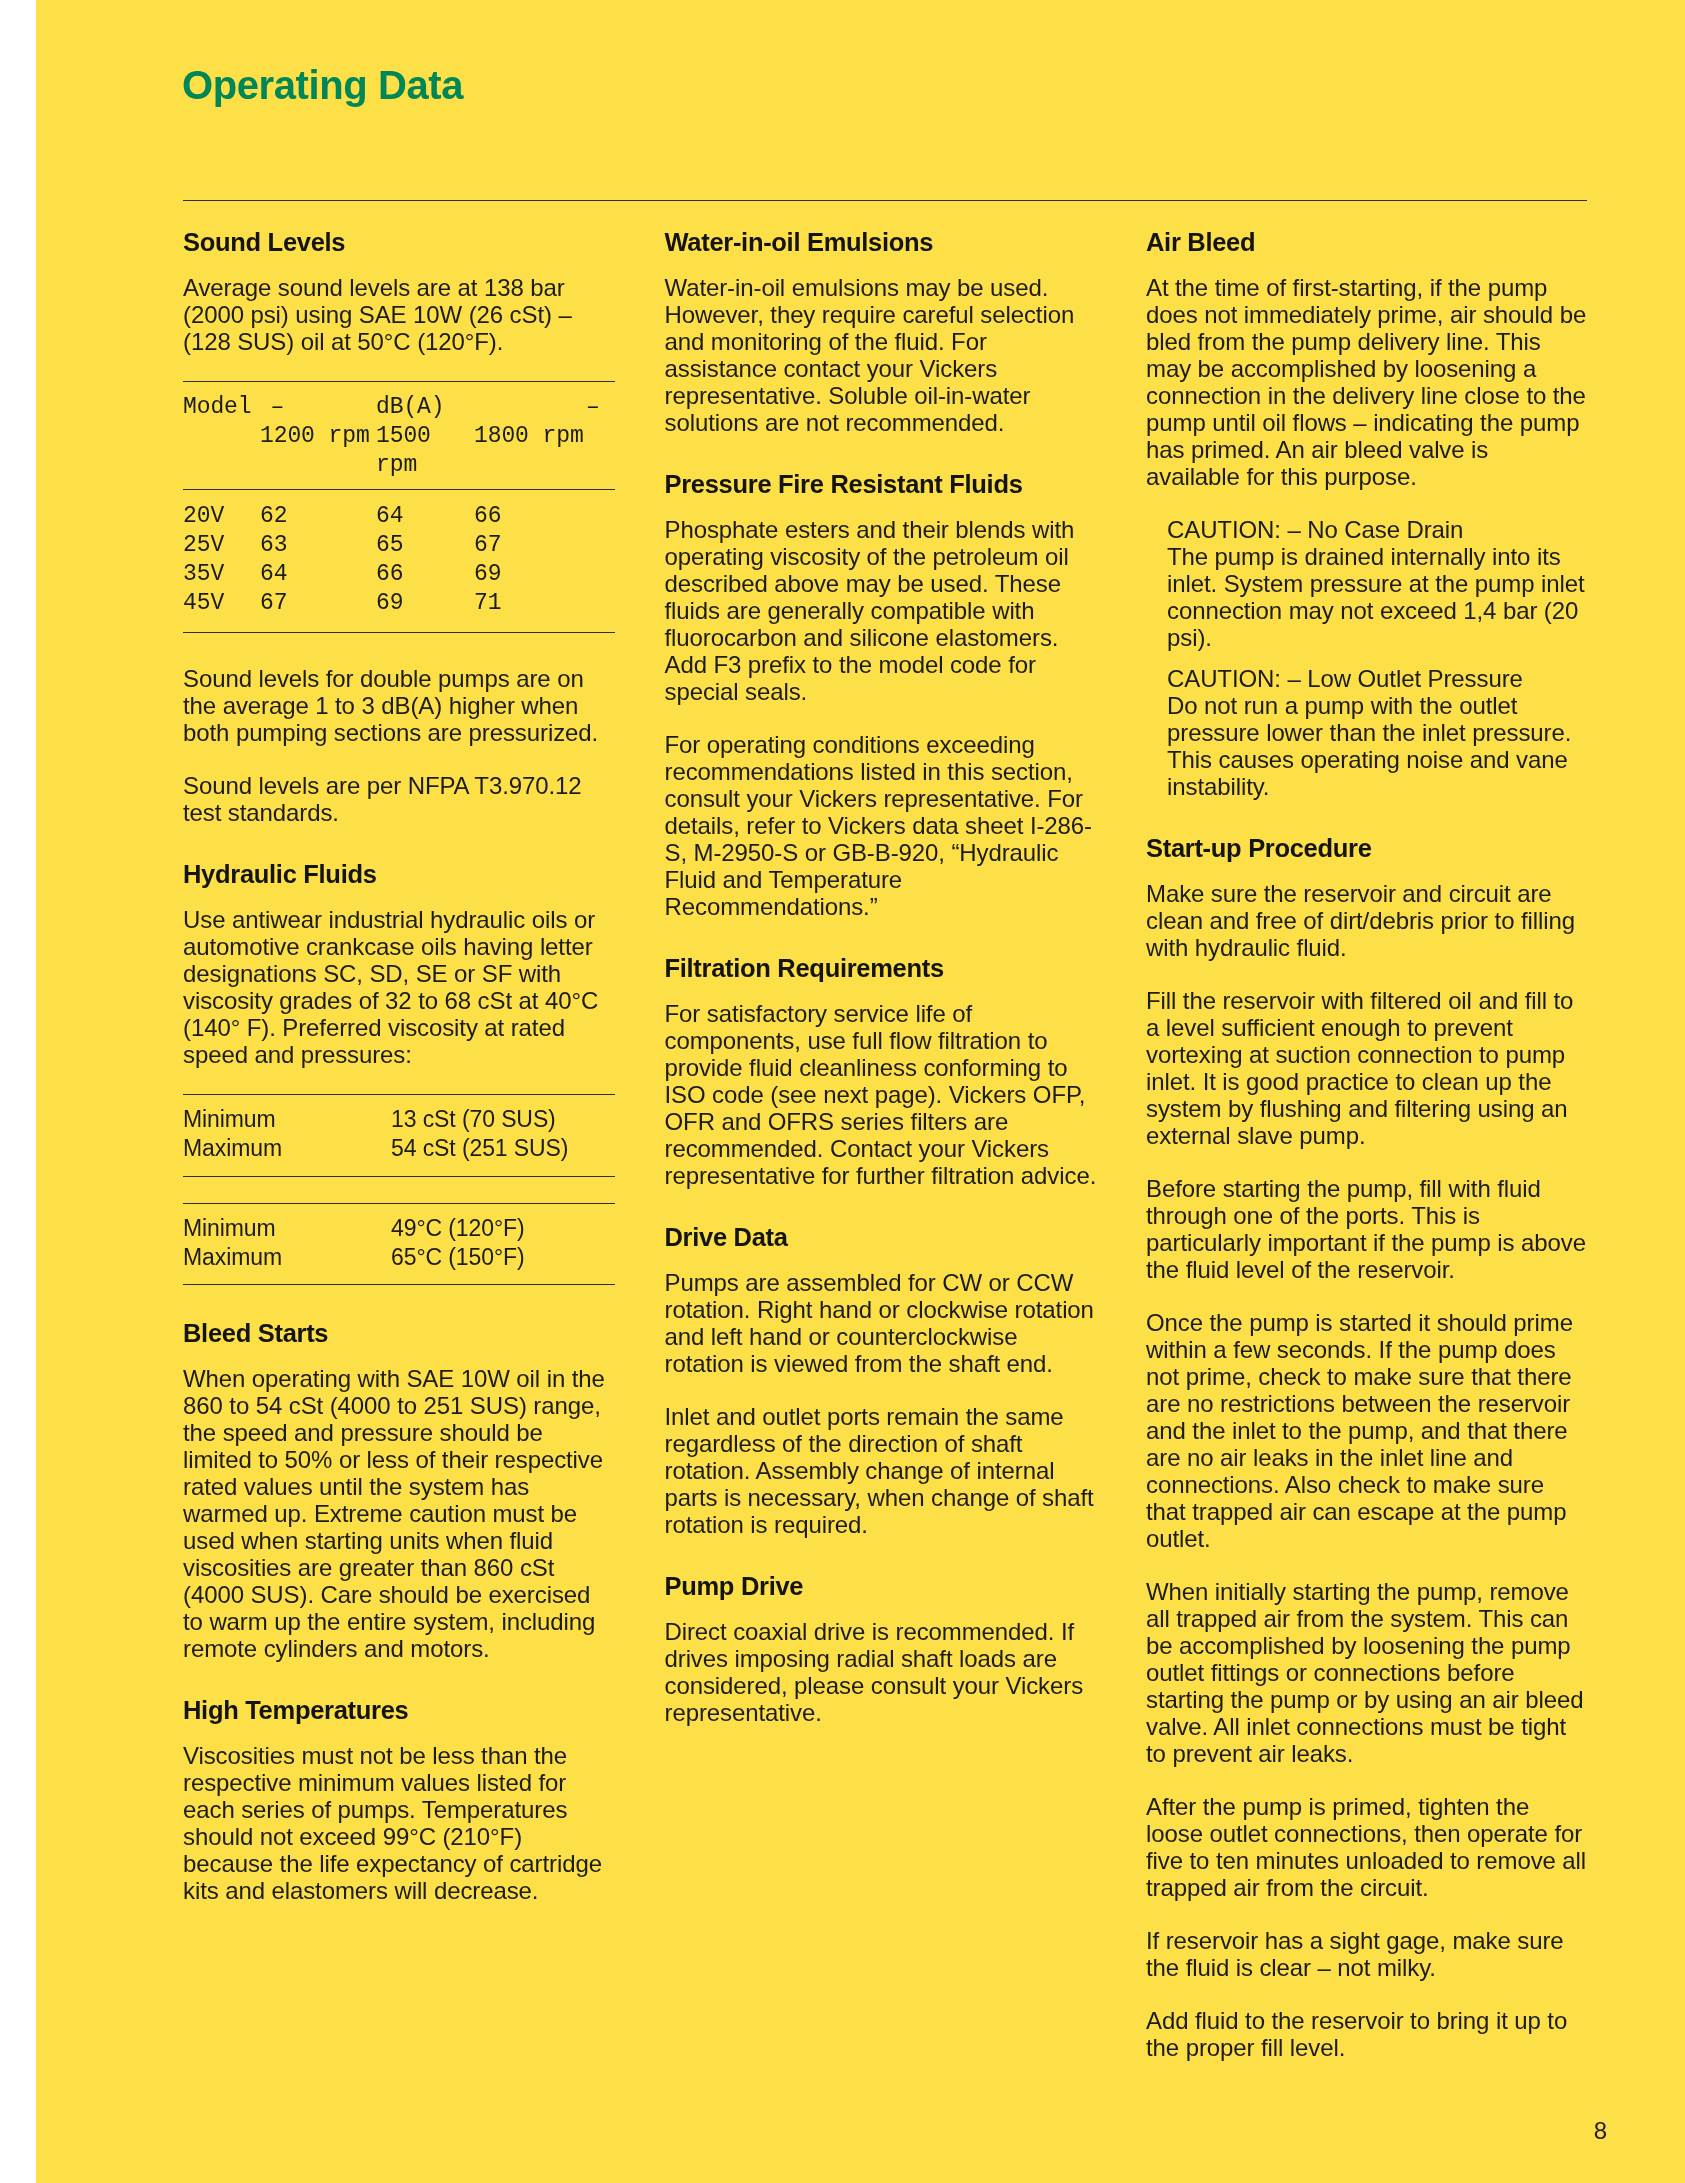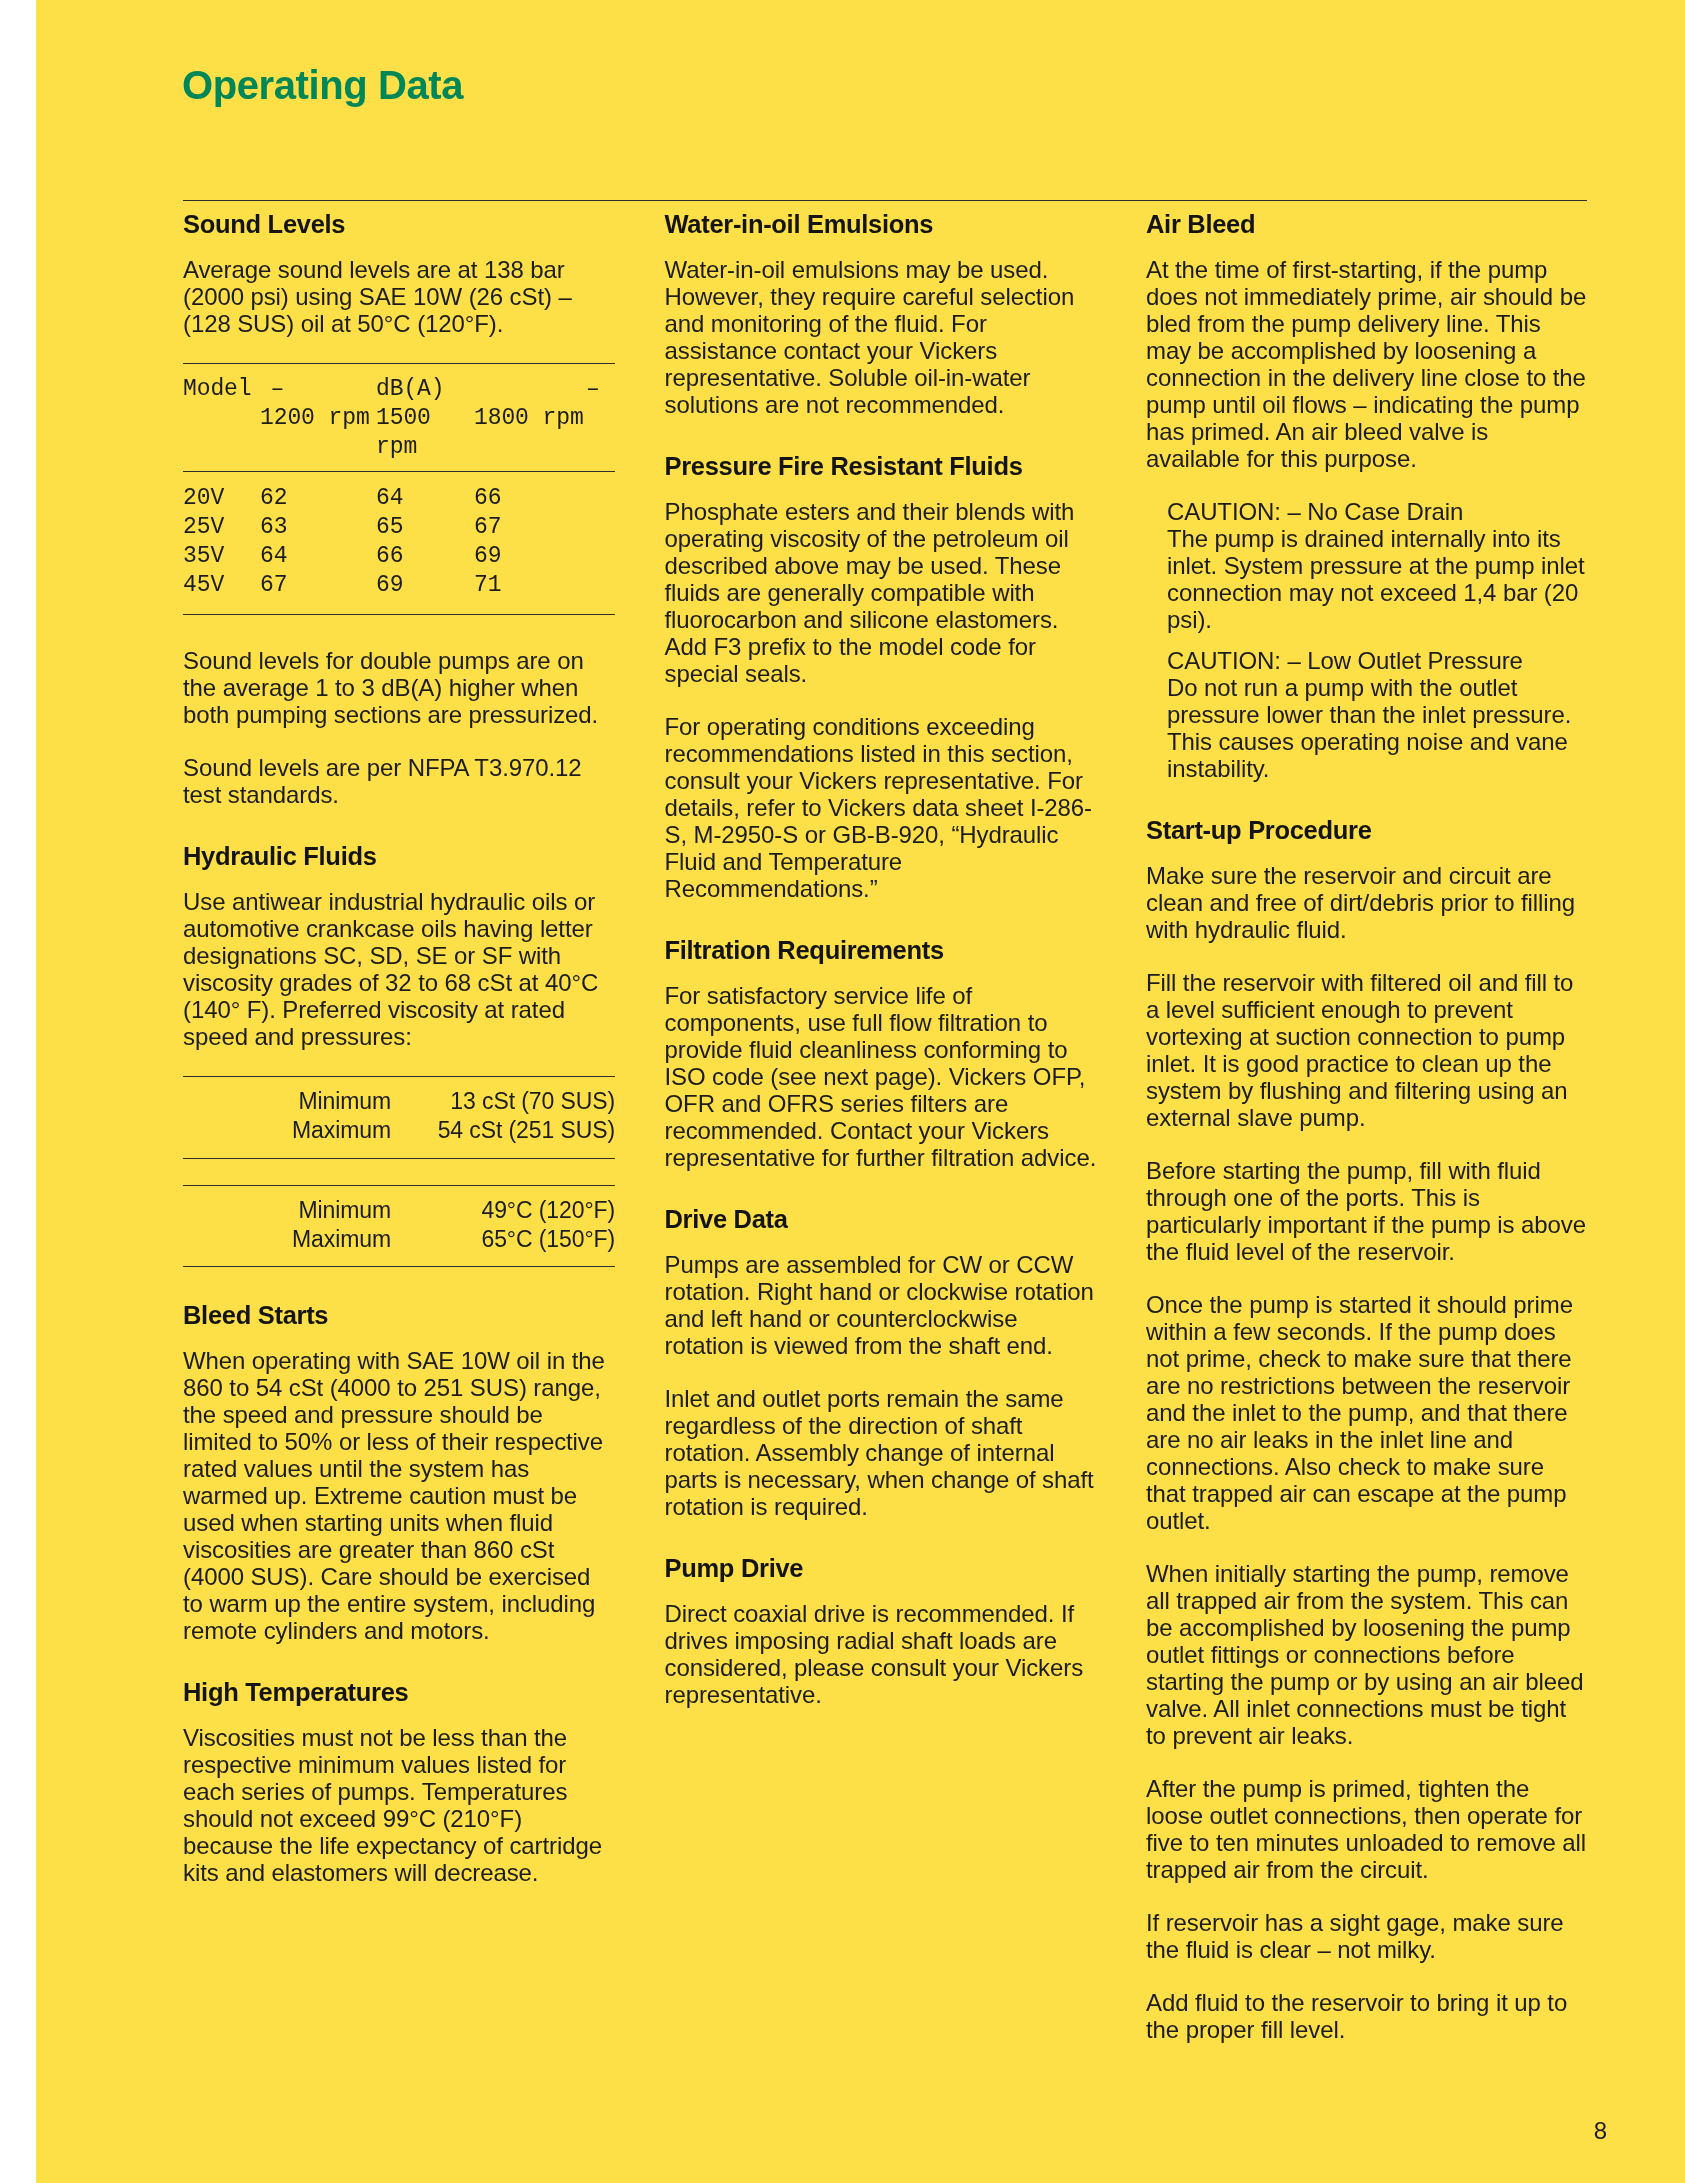--- a/index.html
+++ b/index.html
@@ -14,21 +14,21 @@
   .doc-title {
     position: absolute; left: 146px; top: 61px; margin: 0;
     font-size: 40px; line-height: 49px; font-weight: bold; letter-spacing: -0.4px;
   }
   .top-rule {
     position: absolute; left: 147px; top: 200px; width: 1404px; height: 0;
     border-top: 1.8px solid #2e2e2e;
   }
 
   .columns {
-    position: absolute; left: 147px; top: 196px; width: 1404px;
+    position: absolute; left: 147px; top: 214px; width: 1404px;
     display: flex; justify-content: space-between;
   }
   .col { width: 432px; }
   .col:last-child { width: 441px; }
 
   h2.section-heading {
     font-size: 25.5px; line-height: 32px; font-weight: bold; color: #141414;
     margin: 32px 0 16px; letter-spacing: -0.3px; white-space: nowrap;
   }
   .col > h2.section-heading:first-child { margin-top: 12.3px; }
@@ -48,21 +48,21 @@
   .tcell { font-size: 23px; line-height: 29px; letter-spacing: -0.1px; font-family: Liberation Mono, monospace; }
   .h1c1 { padding-left: 10.5px; }
   .h1c3 { padding-left: 112px; }
   .mid-rule { border-top: 1.8px solid #2e2e2e; margin: 9.7px 0 11.4px; }
 
   
   .kv-table {
     border-top: 1.8px solid #2e2e2e; border-bottom: 1.8px solid #2e2e2e;
     margin: 26px 0; padding: 10.5px 0 12.3px;
   }
-  .kvgrid { display: grid; grid-template-columns: 208px 1fr; text-align: right; }
+  .kvgrid { display: grid; grid-template-columns: 208px 1fr; }
   .kcell { font-size: 23px; line-height: 29px; letter-spacing: -0.1px; }
 
   .page-number {
     position: absolute; right: 114px; top: 2117px;
     font-size: 24px; line-height: 28px; color: #1c1c1c;
   }
 </style>
 </head>
 <body>
 

